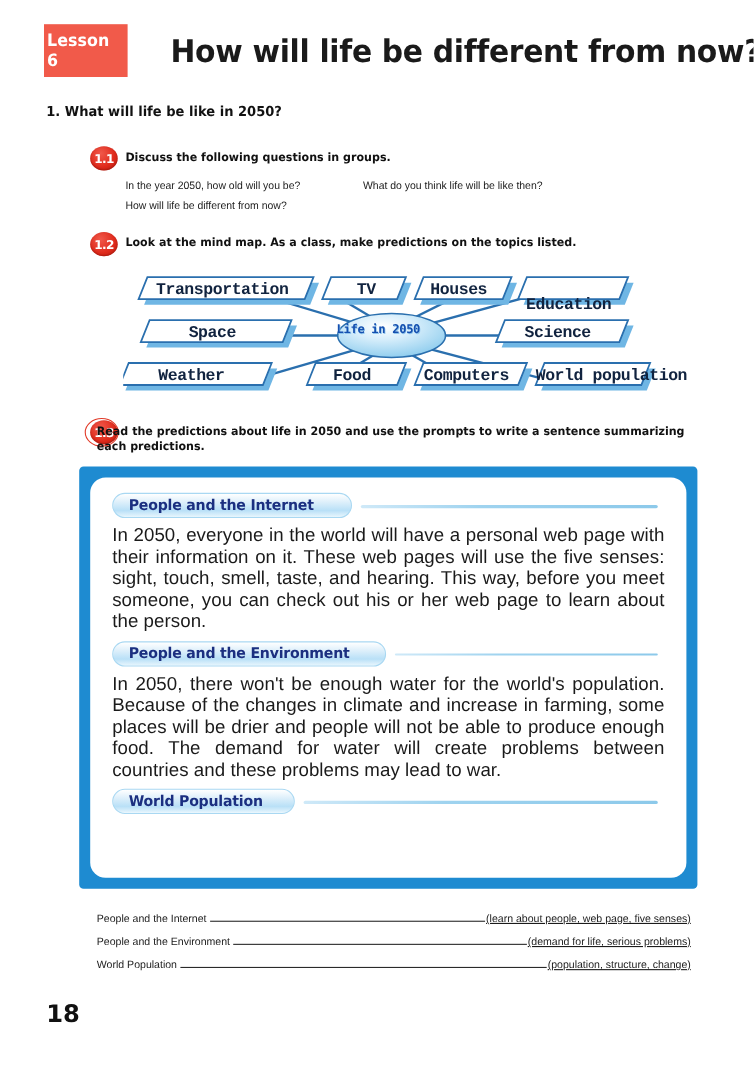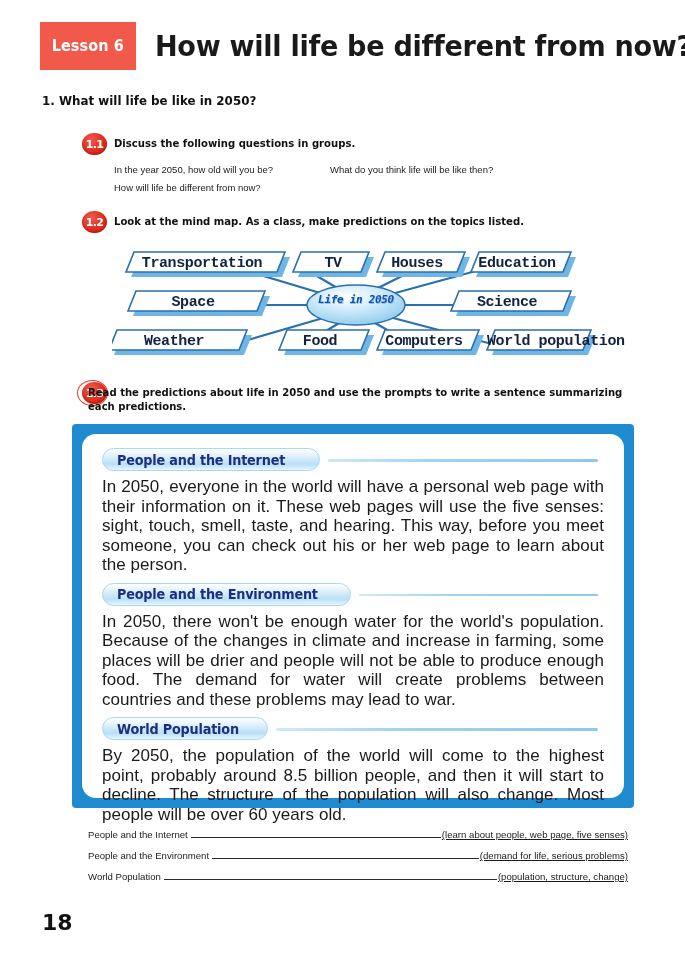--- a/index.html
+++ b/index.html
@@ -20,21 +20,21 @@
     position: absolute;
     left: 0;
     top: 22px;
     width: 685px;
     height: 48px;
   }
   #lesson-badge {
     position: absolute;
     left: 40px;
     top: 0;
-    width: 96px;
+    width: 76px;
     height: 48px;
     background: #F15A4A;
     display: flex;
     align-items: center;
     justify-content: center;
   }
   #lesson-badge span {
     color: #ffffff;
     font-size: 15.5px;
     font-weight: bold;
@@ -151,29 +151,28 @@
     color: #11233f;
     letter-spacing: -.4px;
     white-space: nowrap;
     text-align: center;
   }
   #mm-center-label {
     position: absolute;
     left: 148px;
     top: 53px;
     width: 100px;
-    text-align: center;
+    text-align: left;
     font-family: "DejaVu Sans Mono", monospace;
     font-size: 11px;
     font-weight: bold;
     color: #1550b0;
     letter-spacing: -.3px;
     text-shadow: .6px .6px 0 #8fc4ec;
     white-space: nowrap;
-    font-style: italic;
   }
 
   
   #predictions-box {
     position: absolute;
     left: 72px;
     top: 424px;
     width: 562px;
     height: 384px;
     background: #1E8BD1;
@@ -341,21 +340,21 @@
         <stop offset="40%" stop-color="#d7eefb"></stop>
         <stop offset="100%" stop-color="#8fcdee"></stop>
       </radialGradient>
     </defs>
     <ellipse cx="244" cy="65" rx="49" ry="20" fill="url(#centerGrad)" stroke="#2a6fae" stroke-width="1.4"></ellipse>
   </svg>
 
   <div class="mm-label" style="left:14px;  top:15px; width:152px;">Transportation</div>
   <div class="mm-label" style="left:187px; top:15px; width:68px;">TV</div>
   <div class="mm-label" style="left:265px; top:15px; width:80px;">Houses</div>
-  <div class="mm-label" style="left:359px; top:15px; width:92px;">Education</div>
+  <div class="mm-label" style="left:359px; top:29px; width:92px;">Education</div>
   <div class="mm-label" style="left:16px;  top:54px; width:130px;">Space</div>
   <div class="mm-label" style="left:339px; top:54px; width:112px;">Science</div>
   <div class="mm-label" style="left:-3px;  top:93px; width:130px;">Weather</div>
   <div class="mm-label" style="left:167px; top:93px; width:82px;">Food</div>
   <div class="mm-label" style="left:265px; top:93px; width:94px;">Computers</div>
   <div class="mm-label" style="left:375px; top:93px; width:96px;">World population</div>
 
   <div id="mm-center-label" style="left:194px;">Life in 2050</div>
 </div>
 
@@ -385,21 +384,20 @@
       <div class="pred-body">In 2050, there won't be enough water for the world's population. Because of the changes in climate and increase in farming, some places will be drier and people will not be able to produce enough food. The demand for water will create problems between countries and these problems may lead to war.</div>
     </div>
 
     <div class="pred-section">
       <div class="pred-title-row">
         <div class="pred-pill" style="width:166px;">
           <span>World Population</span>
         </div>
         <div class="pred-rule" style="left:174px; right:6px;"></div>
       </div>
-      <div class="pred-body">By 2050, the population of the world will come to the highest point, probably around 8.5 billion people, and then it will start to decline. The structure of the population will also change. Most people will be over 60 years old.</div>
     </div>
 
   </div>
 </div>
 
 <div id="prompt-lines">
   <div class="prompt-row">
     <span class="prompt-label">People and the Internet</span>
     <span class="prompt-blank"></span>
     <span class="prompt-hint">(learn about people, web page, five senses)</span>

